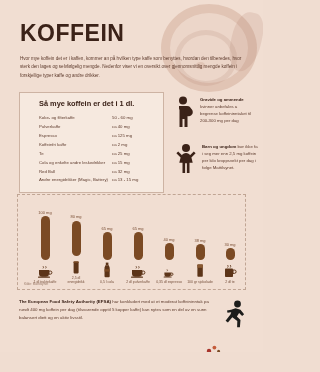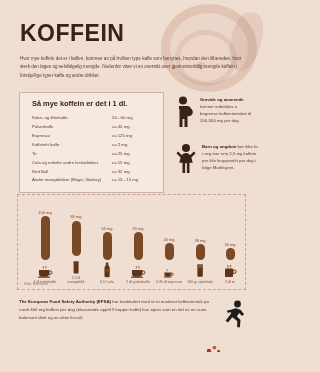--- a/index.html
+++ b/index.html
@@ -44,21 +44,21 @@
   .intro {
     position: absolute; left: 20px; top: 55px; width: 222px;
     font-size: 4.6px; line-height: 1.85; color: #5d3a2c;
   }
 
   
   .table-card {
     position: absolute; left: 19px; top: 92px; width: 145px;
     background: #f6e9df;
     border: 1px solid #cdb3a3;
-    padding: 6px 7px 7px 12px;
+    padding: 6px 7px 7px 19px;
   }
   .table-title {
     font-size: 7.4px; font-weight: bold; color: #3b2218;
     margin-bottom: 5px;
   }
   .trow {
     display: flex; justify-content: space-between;
     font-size: 4.3px; color: #5d3a2c; line-height: 1.2;
     padding: 1.9px 0;
   }

